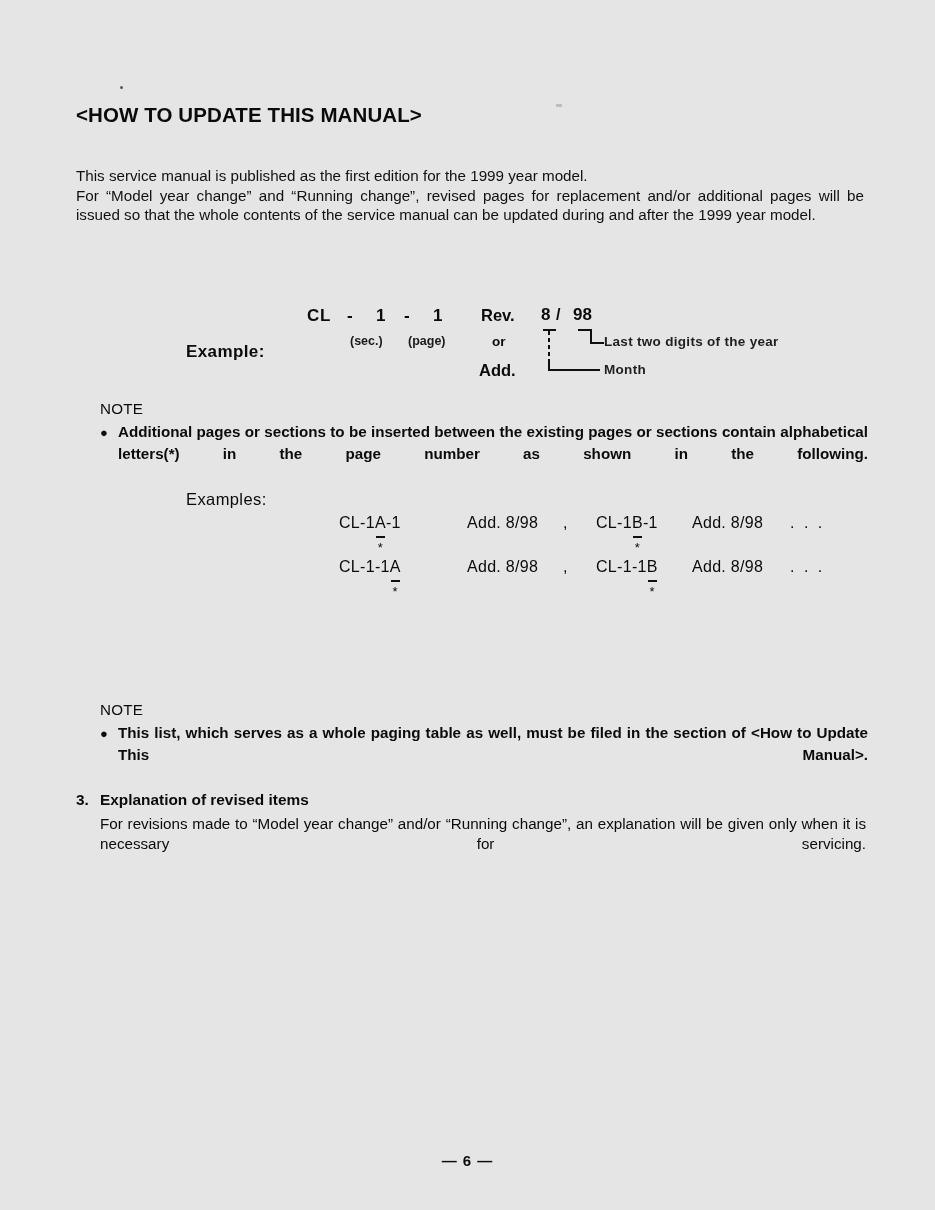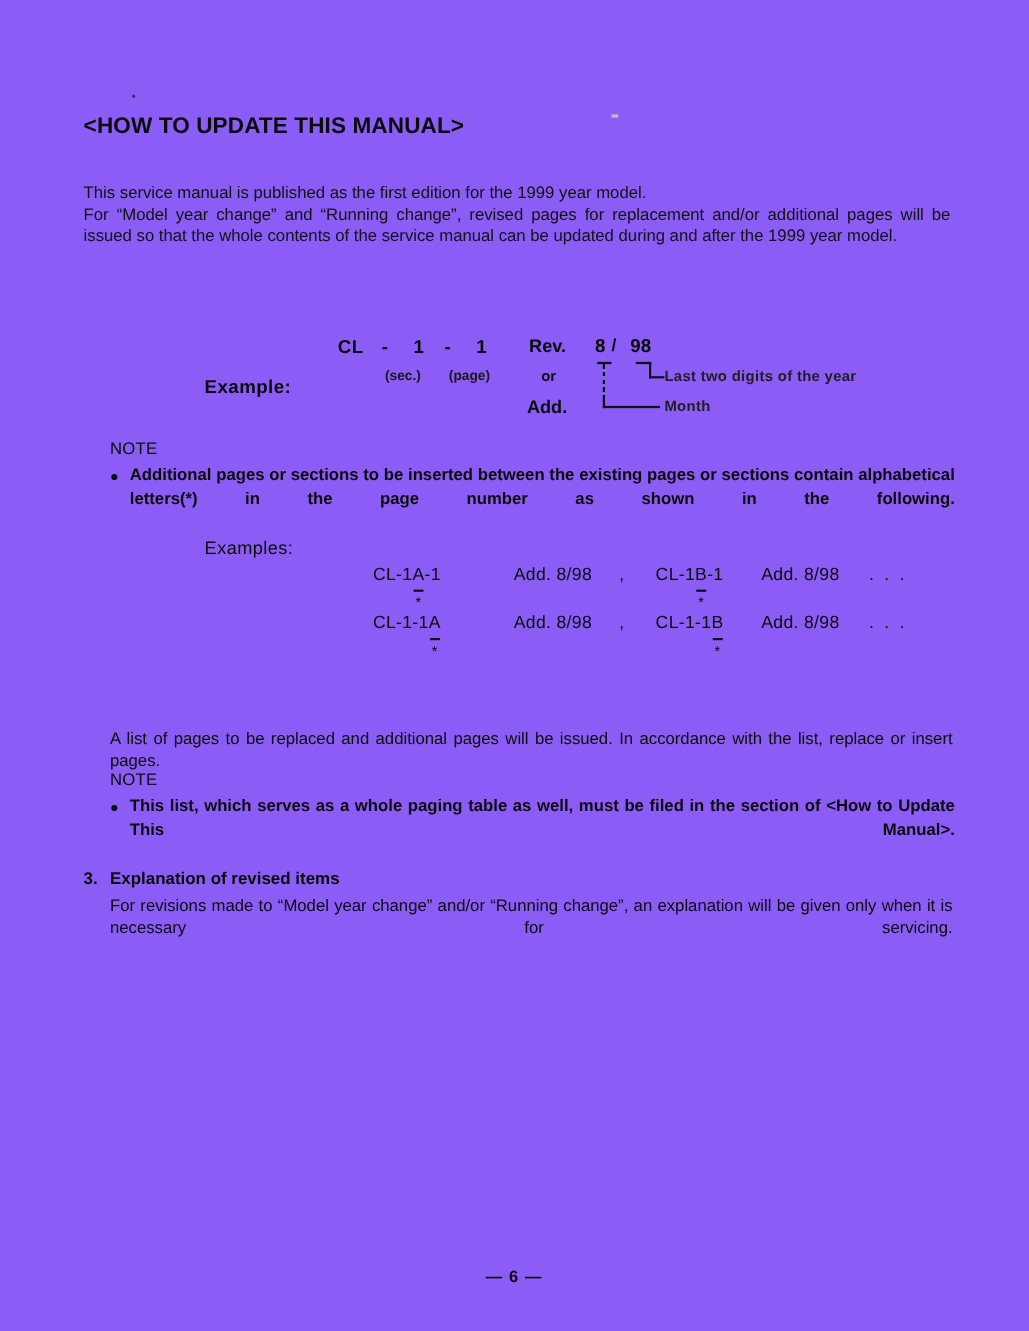--- a/index.html
+++ b/index.html
@@ -10,21 +10,21 @@
   }
   body {
     font-family: "Liberation Sans", sans-serif;
     color: #0b0b0b;
     -webkit-font-smoothing: none;
   }
   #page {
     position: relative;
     width: 935px;
     height: 1210px;
-    background: #8b5cf6;
+    background: #e5e5e5;
     overflow: hidden;
   }
 
   
   .speck {
     position: absolute;
     left: 120px;
     top: 86px;
     width: 3px;
     height: 3px;
@@ -298,21 +298,20 @@
       <div class="ex-cell c-add1">Add. 8/98</div>
       <div class="ex-cell c-comma">,</div>
       <div class="ex-cell c-code2"><span>CL-1-1</span><span class="mark"><span>B</span><span class="bar"></span><span class="ast">*</span></span><span></span></div>
       <div class="ex-cell c-add2">Add. 8/98</div>
       <div class="ex-cell c-dots">. . .</div>
     </div>
 
   </div>
 
 
-  <div class="body-block stretch" style="top:662px;">A list of pages to be replaced and additional pages will be issued. In accordance with the list, replace or insert pages.</div>
 
   <div class="note-label" style="top:701px;">NOTE</div>
   <div class="note-item stretch" style="top:722px;">
     <span class="bullet">●</span>
     <span class="txt">This list, which serves as a whole paging table as well, must be filed in the section of &lt;How to Update This Manual&gt;.</span>
   </div>
 
   <div class="sec-head" style="top:791px;">
     <span class="num">3.</span><span>Explanation of revised items</span>
   </div>

